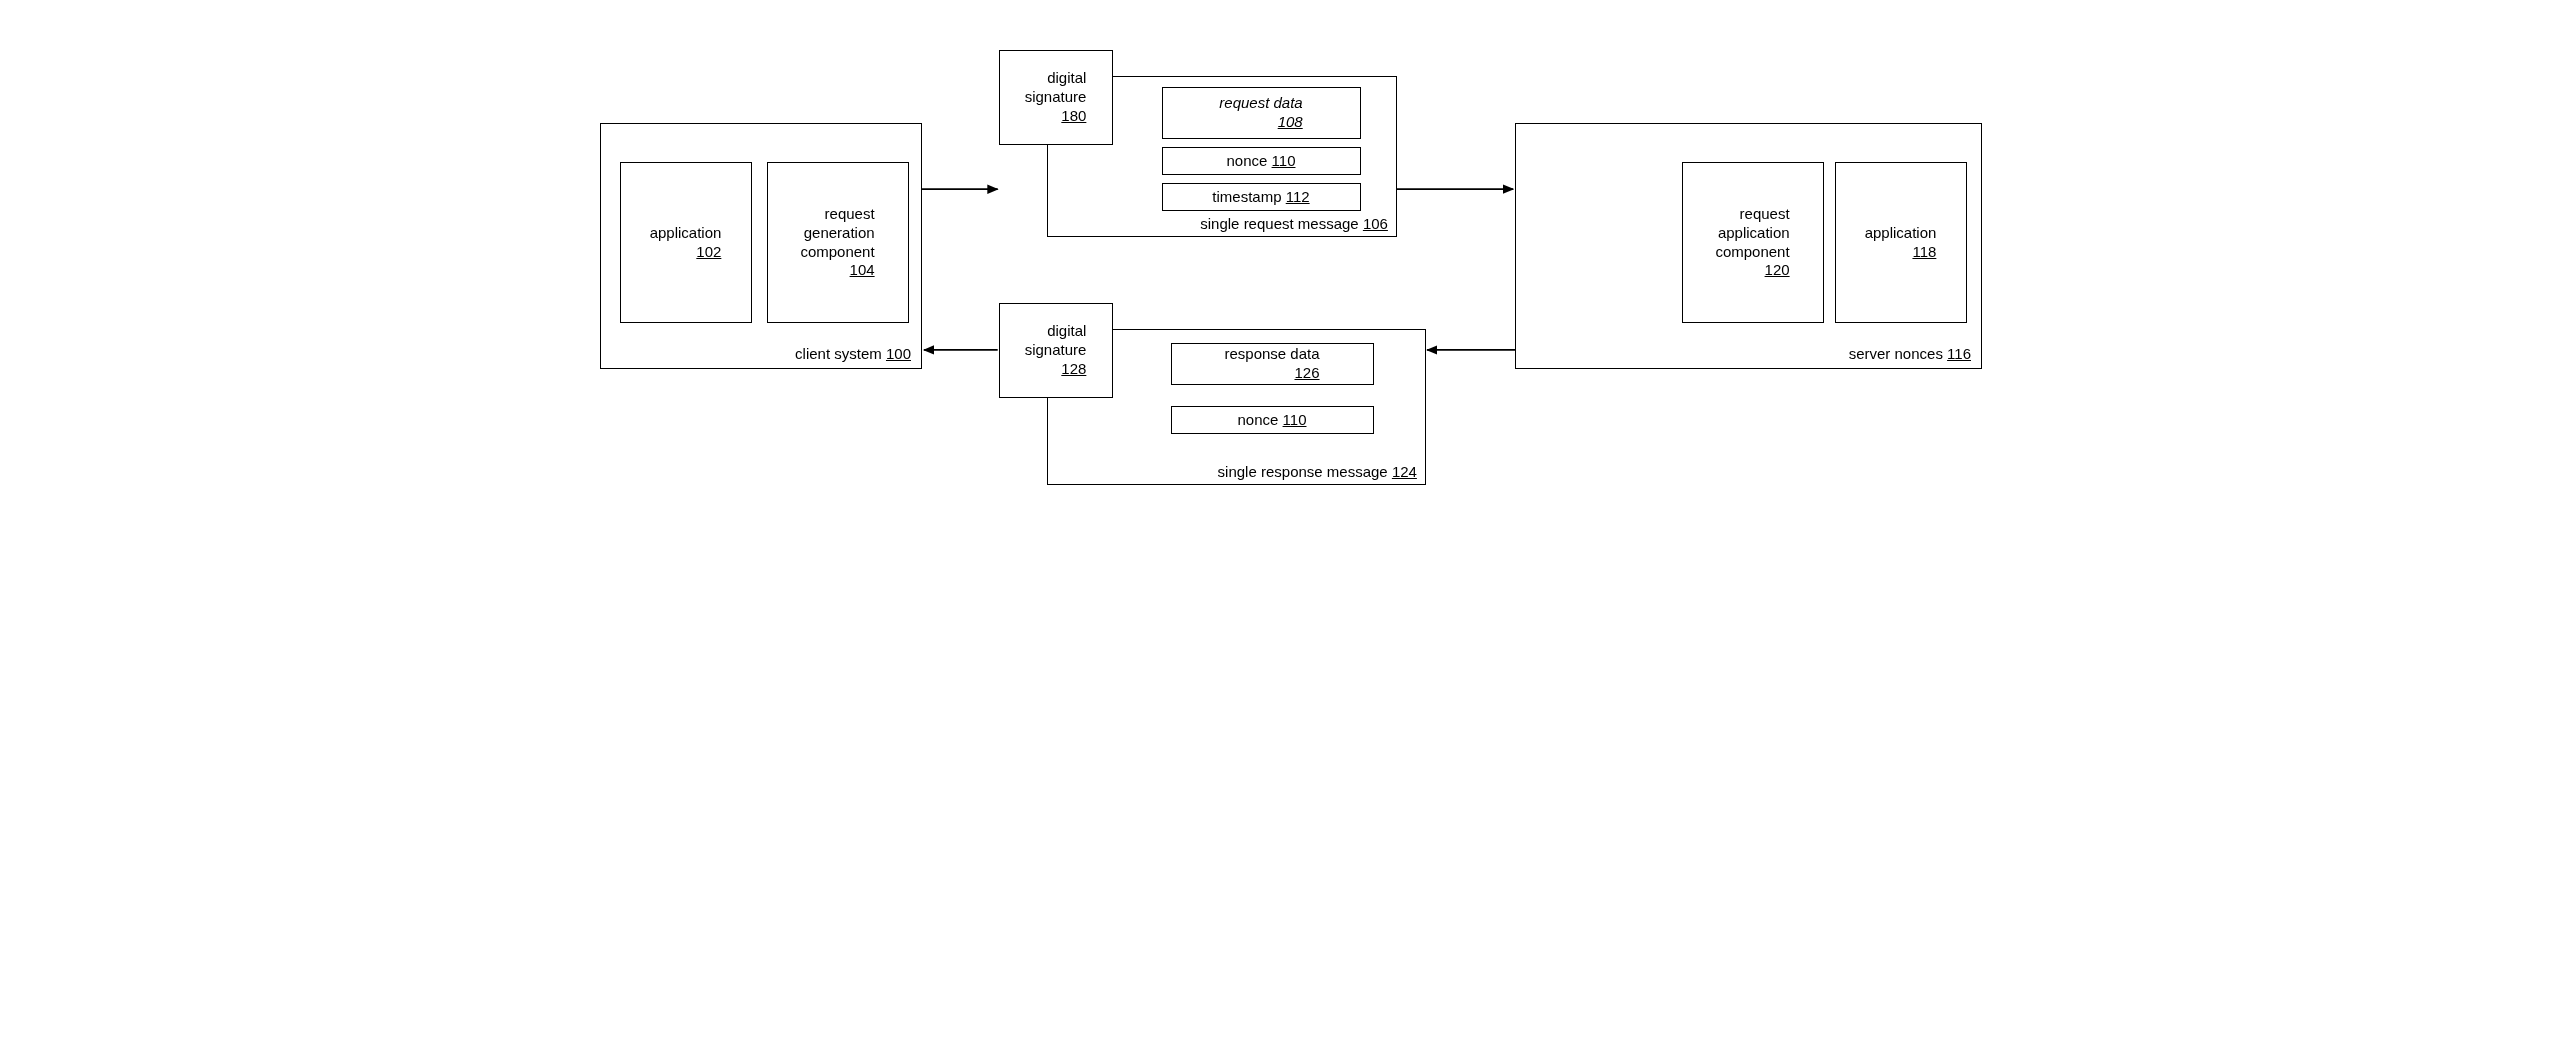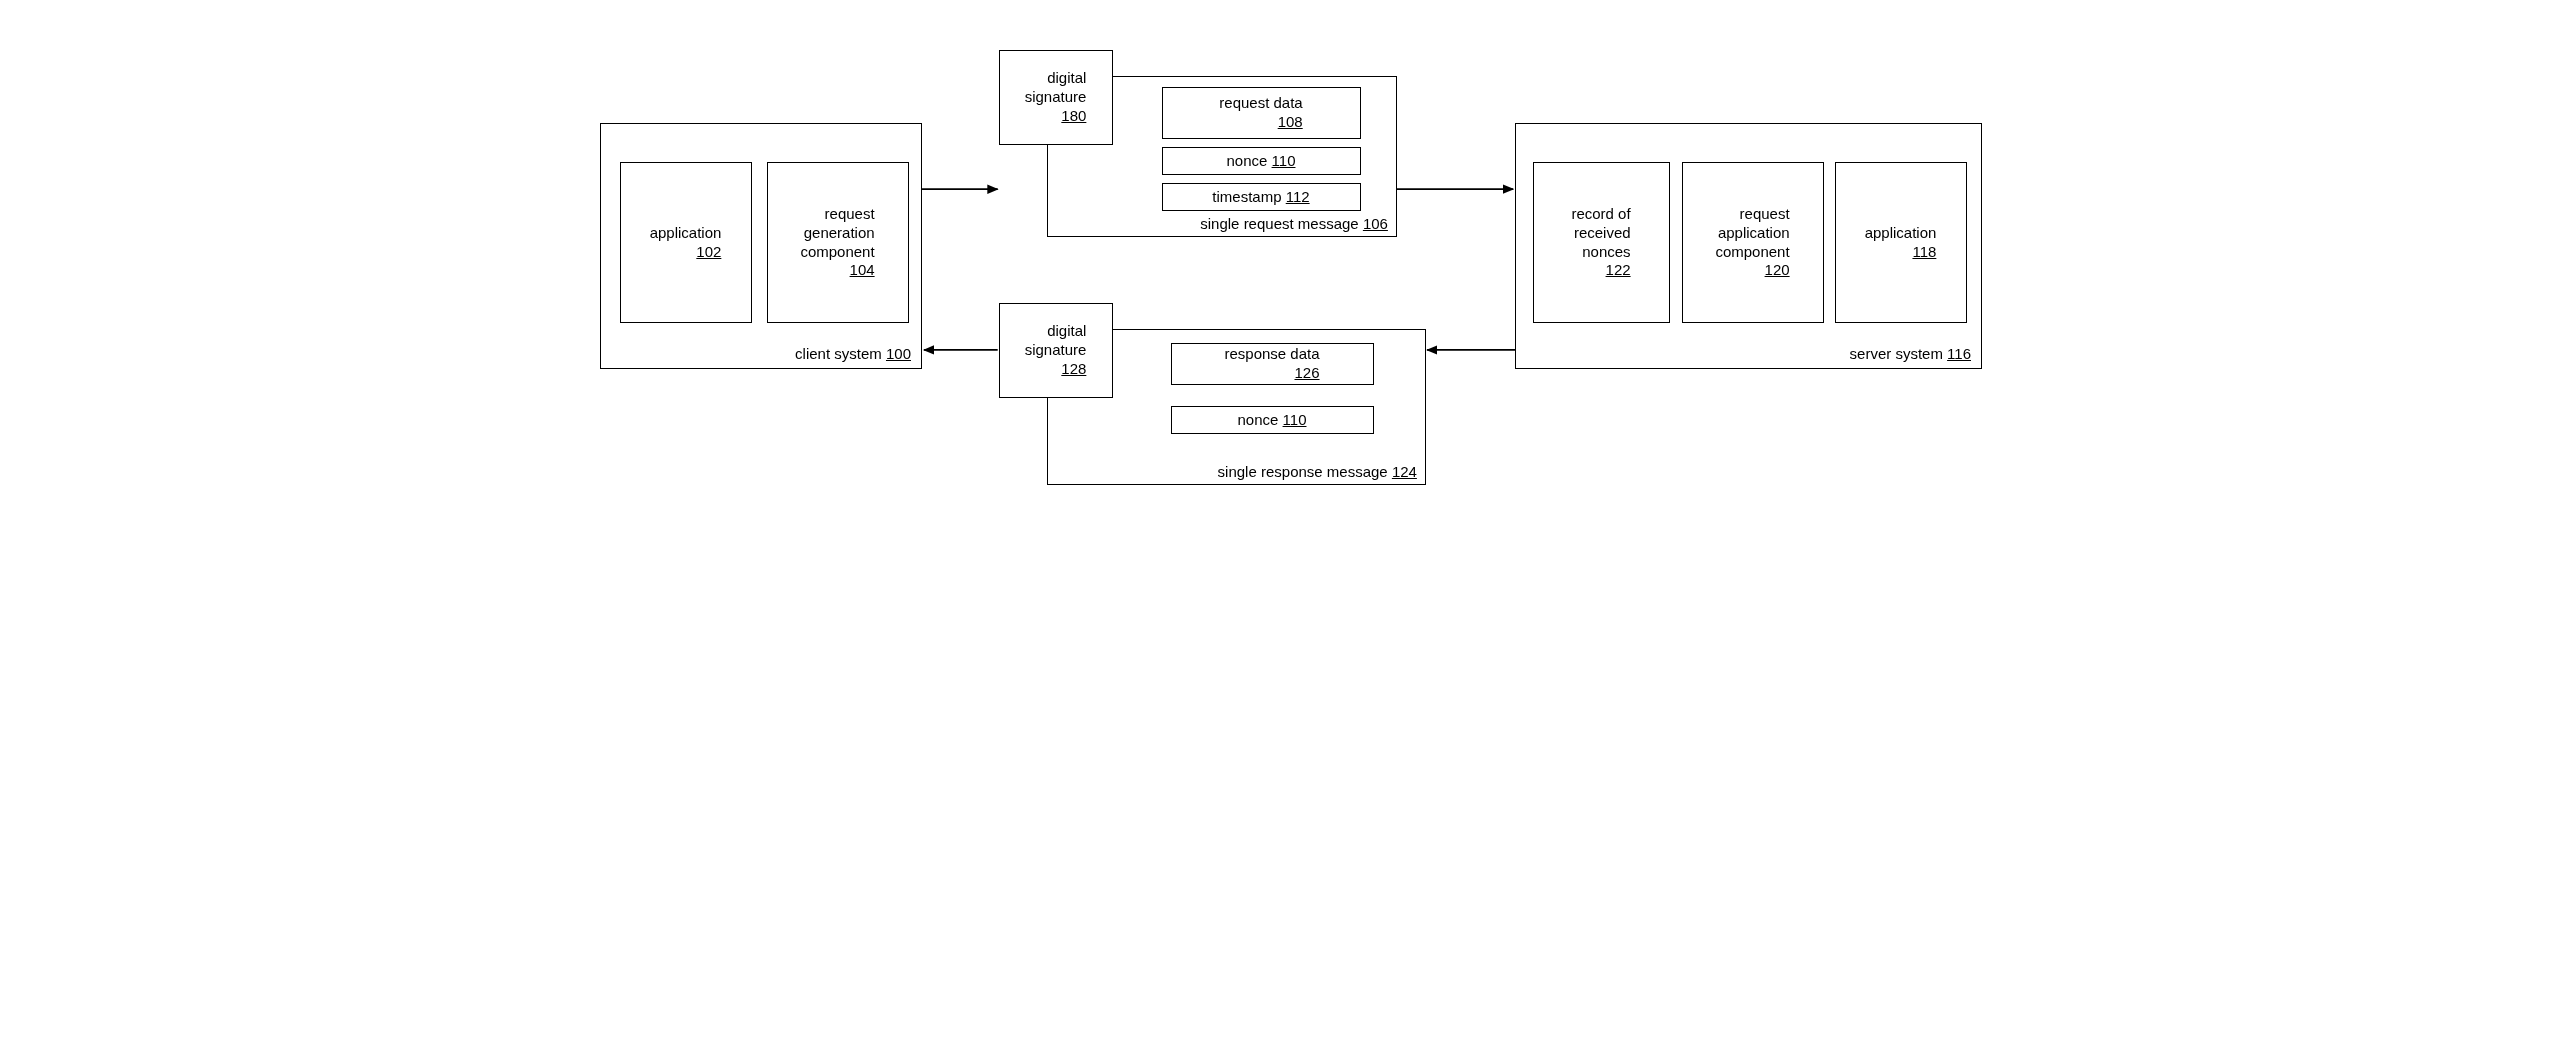--- a/index.html
+++ b/index.html
@@ -82,32 +82,24 @@
         <div>request</div>
         <div>generation</div>
         <div>component</div>
         <div class="uline">104</div>
       </div>
     </div>
   </div>
 
   <div class="sysbox" style="left:934px; top:123px; width:467px; height:246px;">
     <div class="caption">
-      <span>server system</span>
+      <span>server nonces</span>
       <span class="uline">116</span>
     </div>
 
-    <div class="box center" style="left:17px; top:38px; width:137px; height:161px;">
-      <div>
-        <div>record of</div>
-        <div>received</div>
-        <div>nonces</div>
-        <div class="uline">122</div>
-      </div>
-    </div>
 
     <div class="box center" style="left:166px; top:38px; width:142px; height:161px;">
       <div>
         <div>request</div>
         <div>application</div>
         <div>component</div>
         <div class="uline">120</div>
       </div>
     </div>
 
@@ -118,21 +110,21 @@
       </div>
     </div>
   </div>
 
   <div class="box" style="left:466px; top:76px; width:350px; height:161px;">
     <div class="smallcaption">
       <span>single request message</span>
       <span class="uline">106</span>
     </div>
 
-    <div class="box center" style="left:114px; top:9.5px; width:199px; height:52px;">
+    <div class="box center" style="left:114px; top:9.5px; width:199px; height:52px;font-style:italic;">
       <div>
         <div>request data</div>
         <div class="uline">108</div>
       </div>
     </div>
 
     <div class="box center" style="left:114px; top:70px; width:199px; height:28px;">
       <div>
         <span>nonce</span>
         <span class="uline">110</span>

